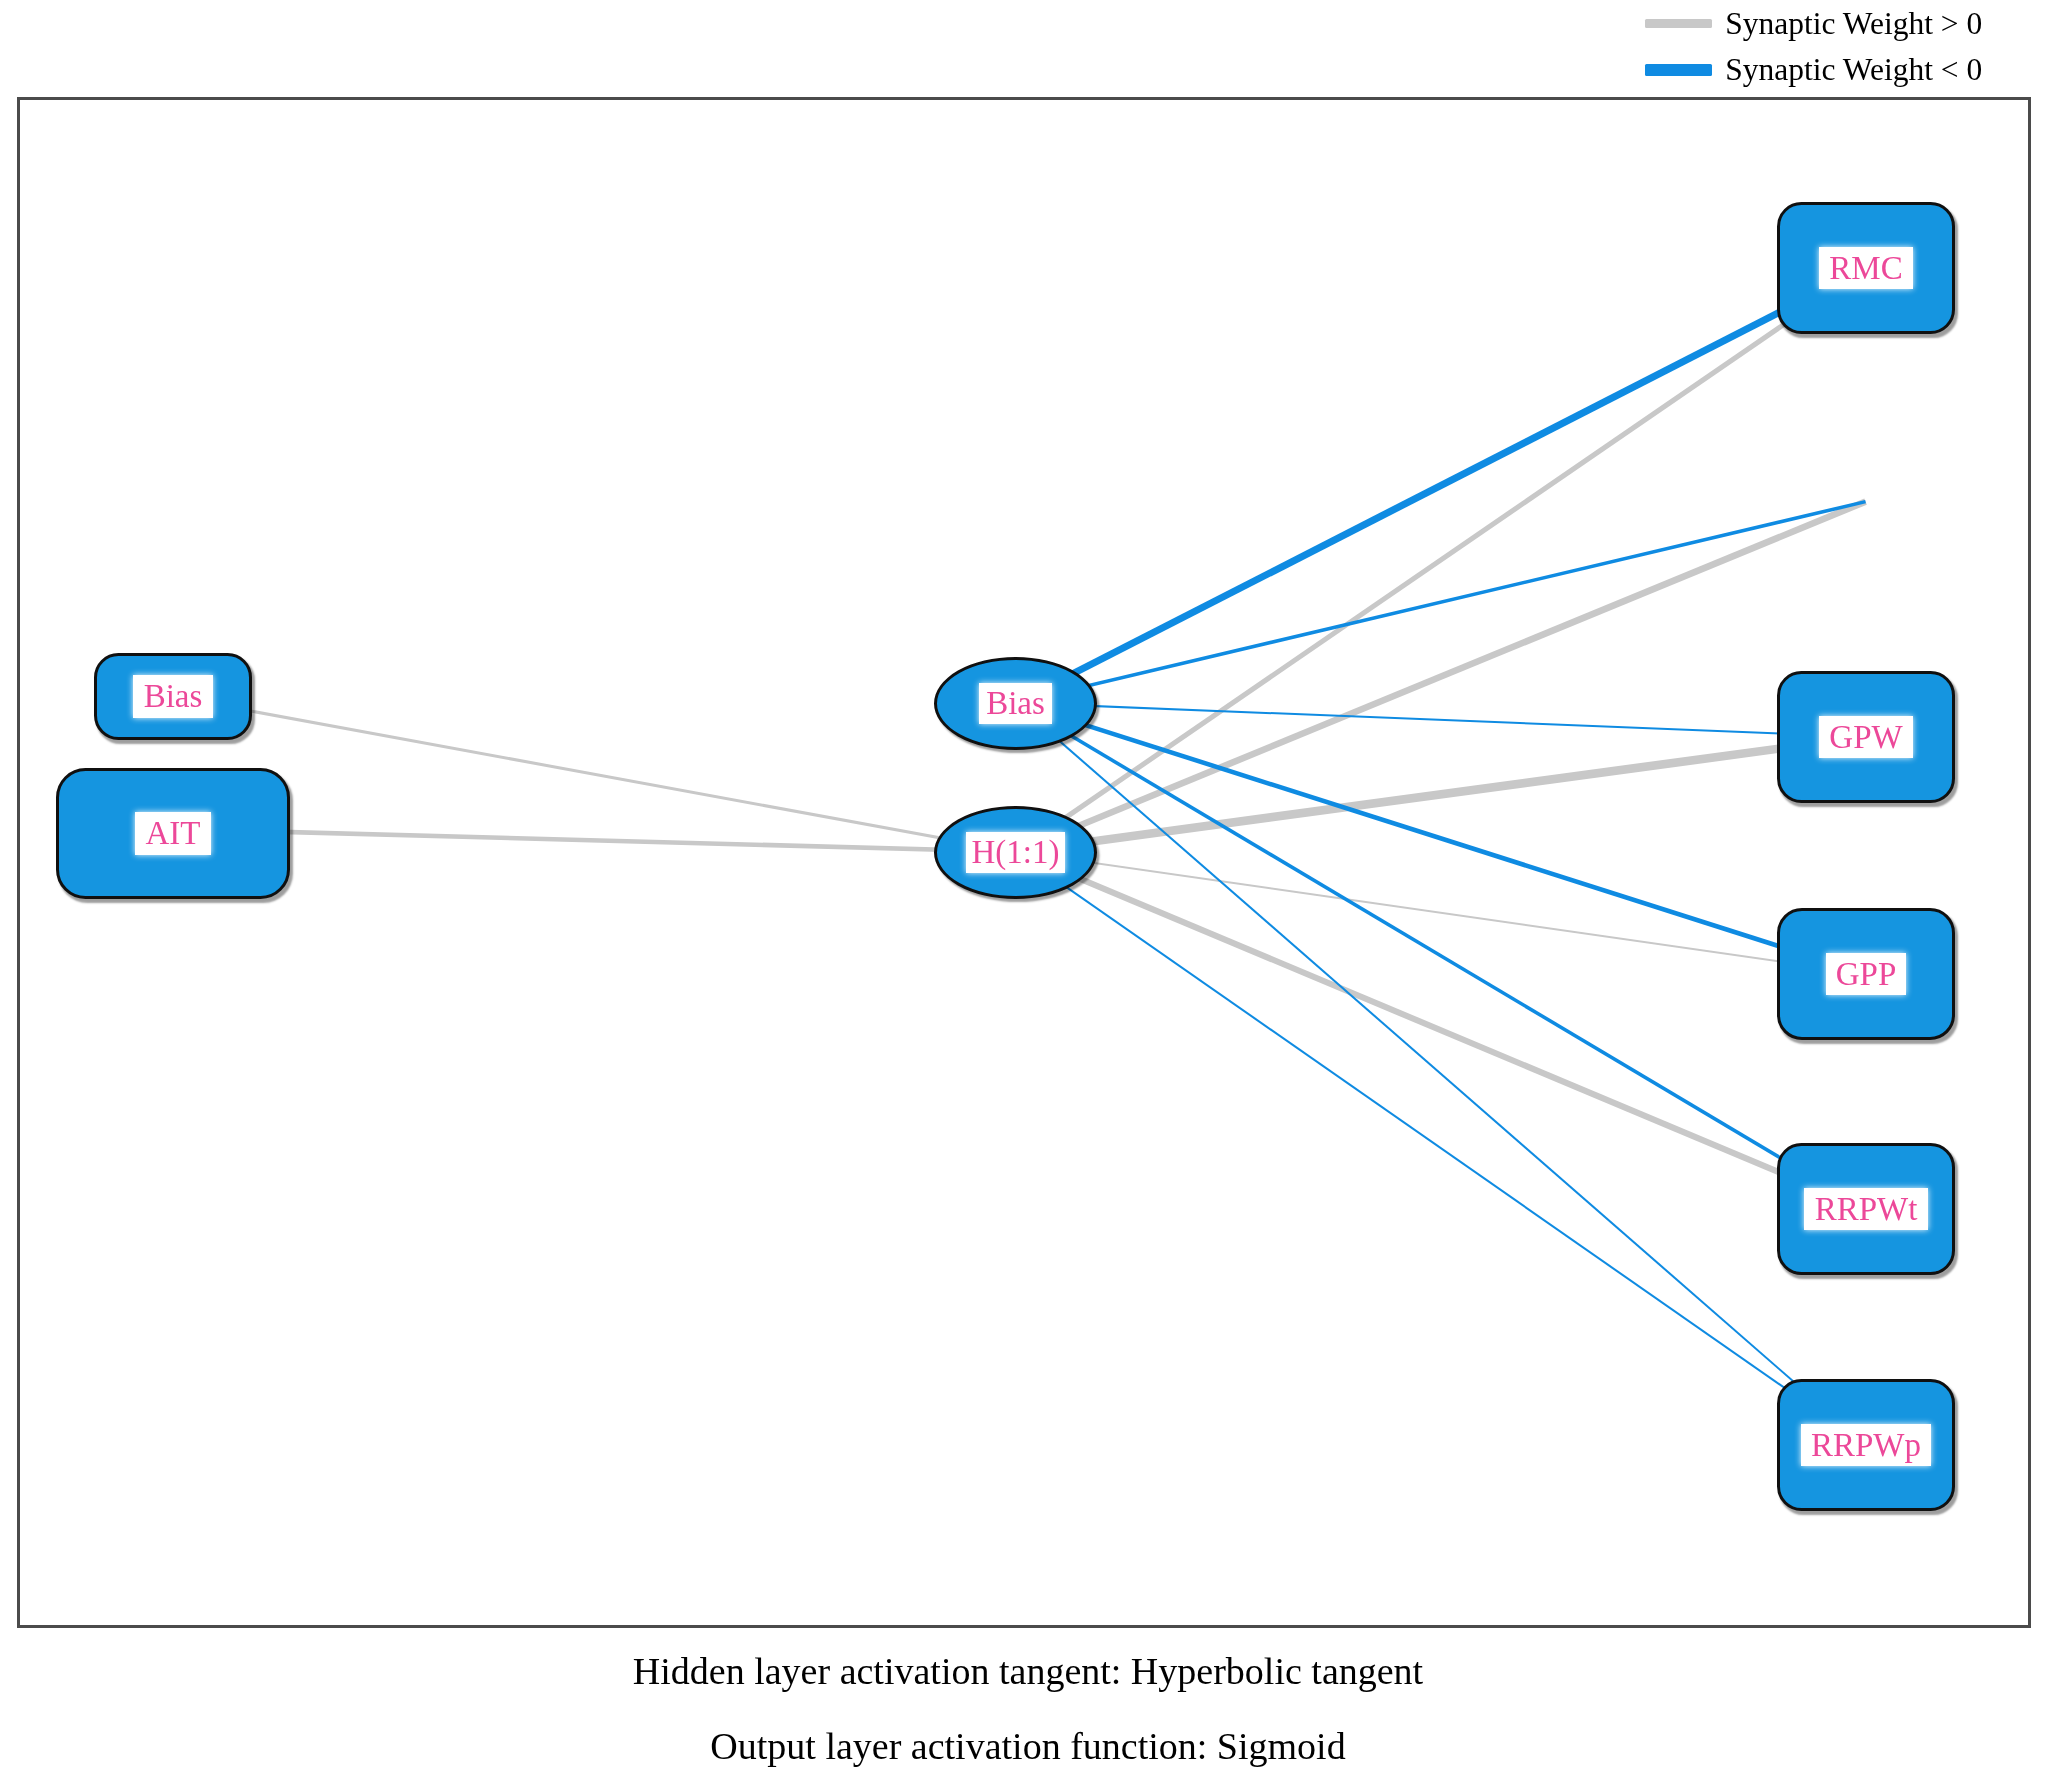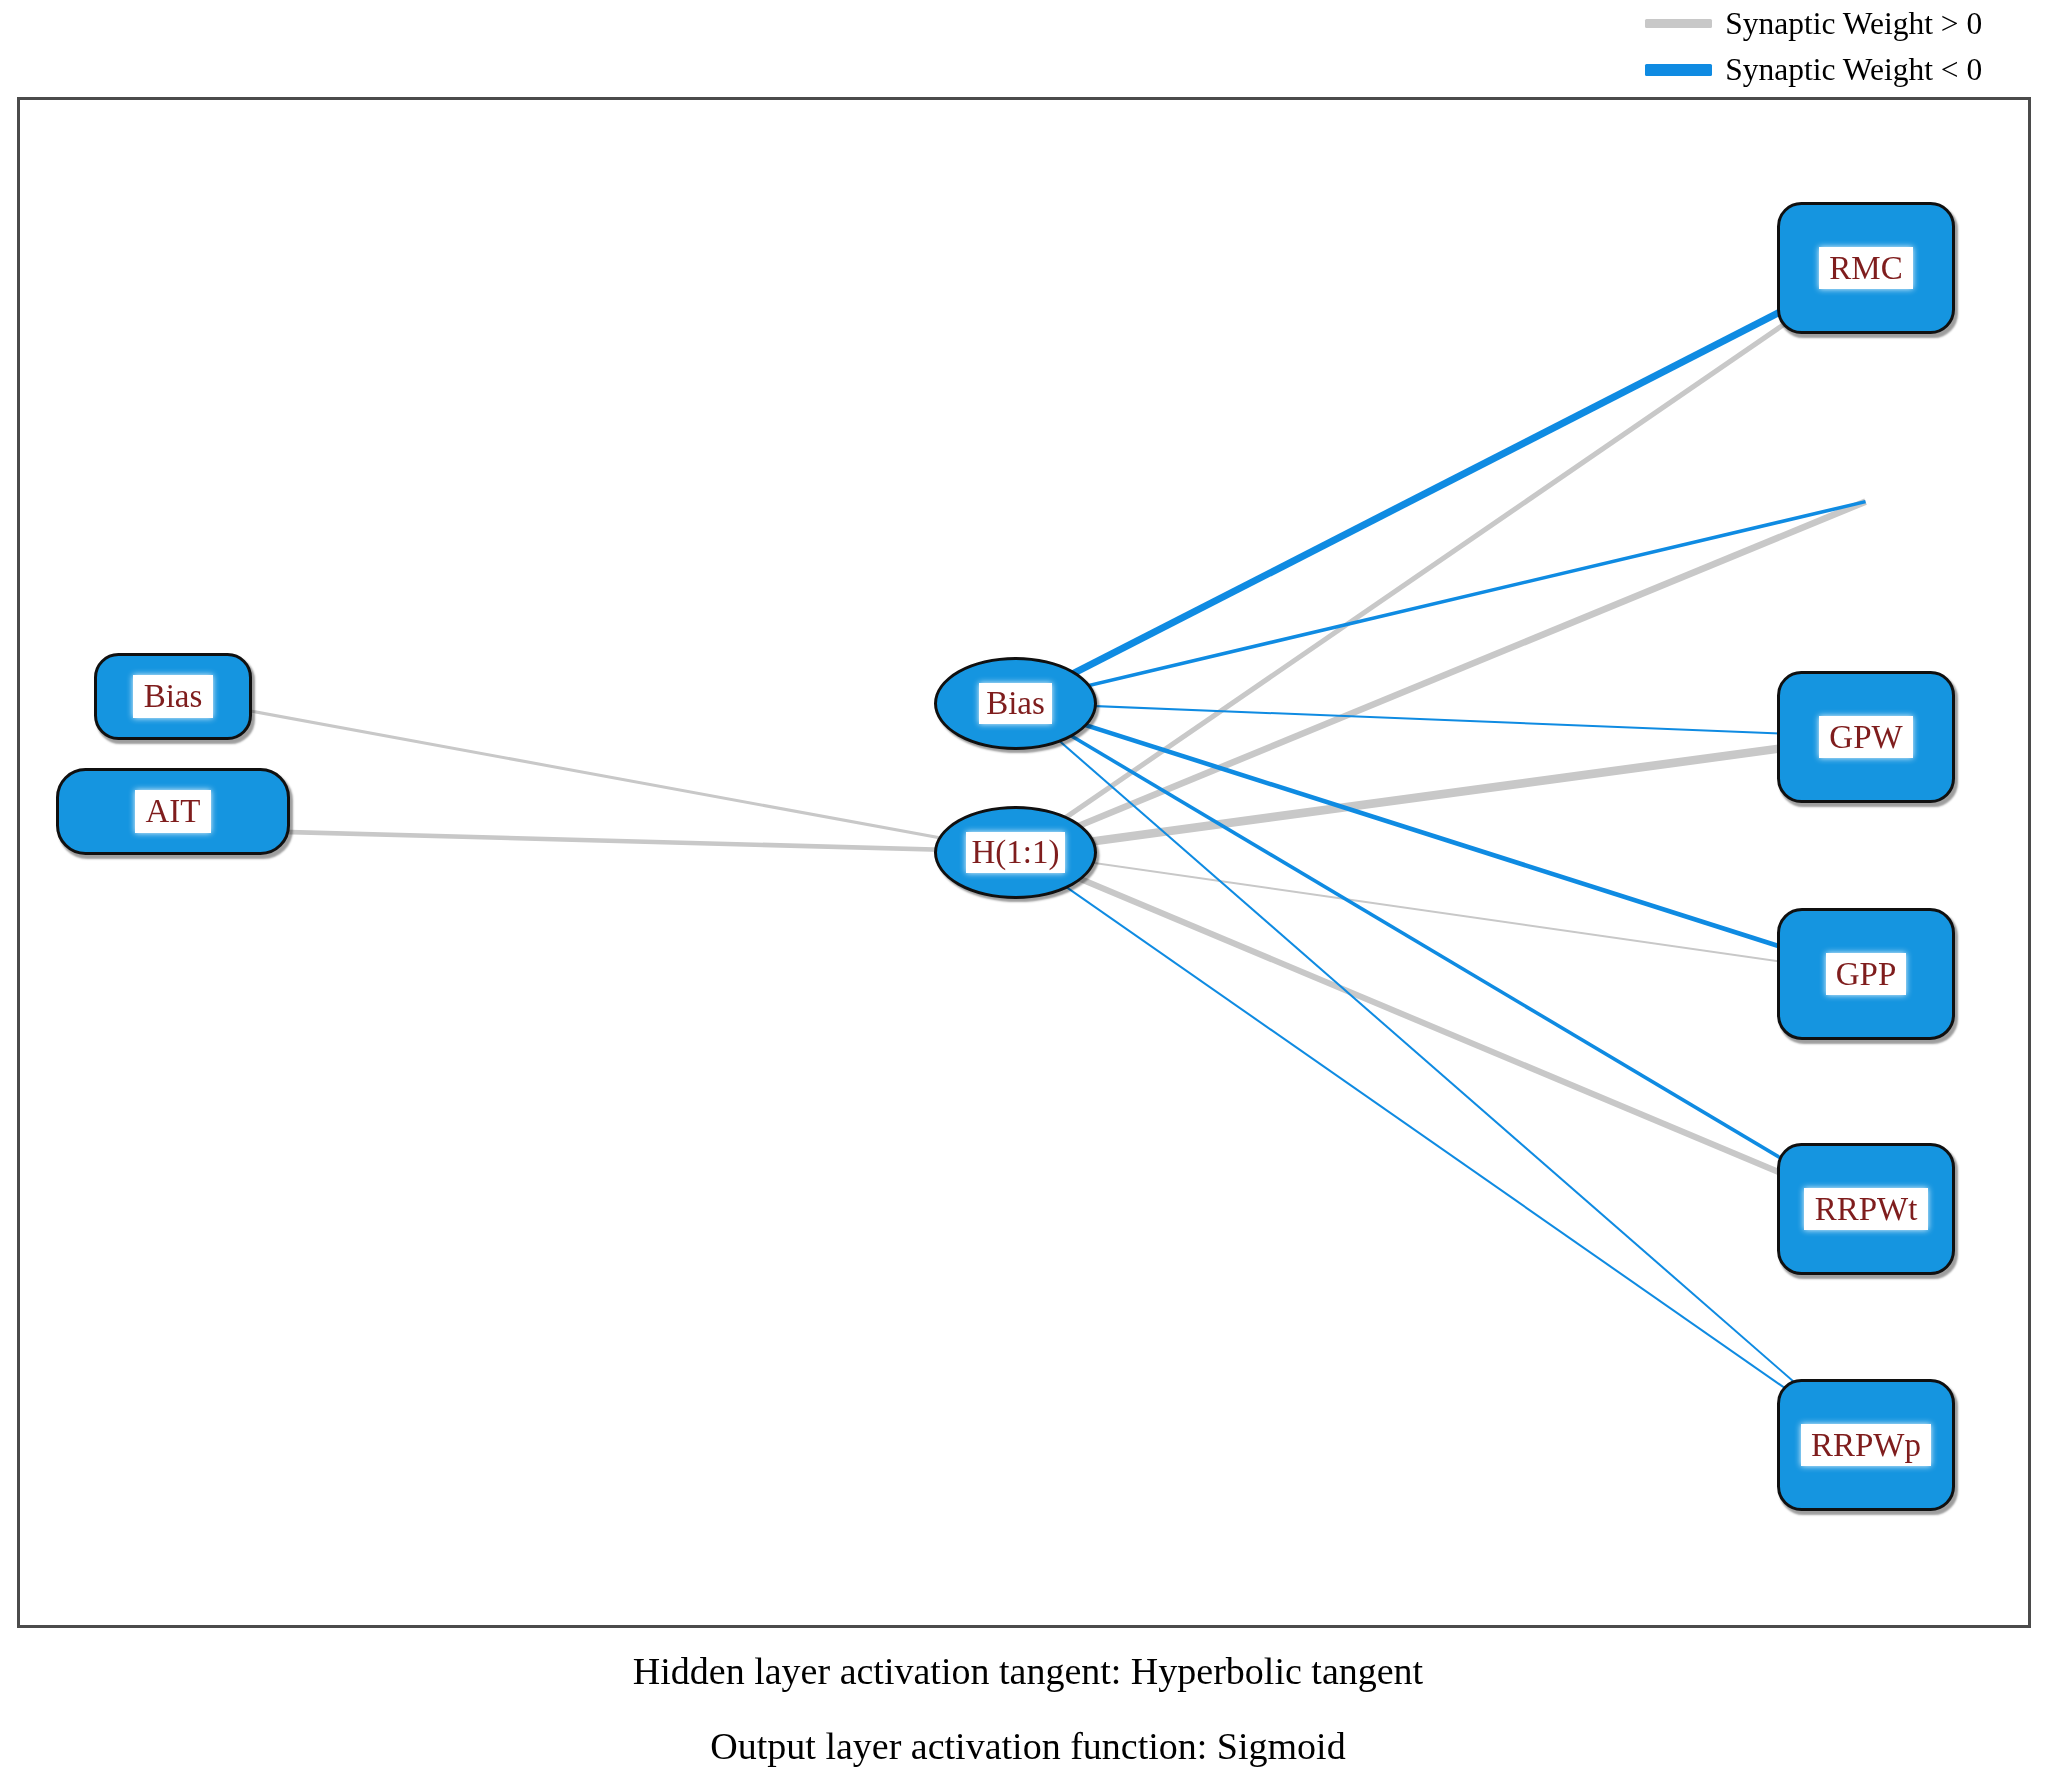--- a/index.html
+++ b/index.html
@@ -22,21 +22,21 @@
   .legend-swatch.pos{height:8.6px;}
   .legend-swatch.neg{height:11.7px;}
   .legend-label{font-size:31.5px;line-height:1.05;white-space:nowrap;}
 
   
   .node{position:absolute;background:#1595E0;border:3.1px solid #101010;
         box-sizing:border-box;display:flex;align-items:center;justify-content:center;
         box-shadow:2.5px 3.1px 2px rgba(0,0,0,0.38);}
   .node.box{border-radius:24.4px;}
   .node.ellipse{border-radius:50%;}
-  .nlabel{background:#ffffff;color:#7f1d1d;font-size:33px;line-height:1.1;
+  .nlabel{background:#ffffff;color:#ec4899;font-size:33px;line-height:1.1;
           padding:3.1px 10.2px;white-space:nowrap;box-shadow:0 0 6.1px rgba(255,255,255,0.95);}
 
   
   .caption{position:absolute;left:0;width:2056px;text-align:center;font-size:38px;line-height:1.1;}
   .caption.hidden-fn{top:1651px;}
   .caption.output-fn{top:1726px;}
 </style>
 </head>
 <body>
 
@@ -68,21 +68,21 @@
       <line x1="1998" y1="1383" x2="3670" y2="987" stroke="#0F8BE2" stroke-width="7" stroke-linecap="butt"></line>
       <line x1="1998" y1="1383" x2="3670" y2="1450" stroke="#0F8BE2" stroke-width="4" stroke-linecap="butt"></line>
       <line x1="1998" y1="1383" x2="3670" y2="1916" stroke="#0F8BE2" stroke-width="9" stroke-linecap="butt"></line>
       <line x1="1998" y1="1383" x2="3670" y2="2378" stroke="#0F8BE2" stroke-width="7" stroke-linecap="butt"></line>
       <line x1="1998" y1="1383" x2="3670" y2="2842" stroke="#0F8BE2" stroke-width="4" stroke-linecap="butt"></line>
     </svg>
 
   <div class="node box" style="left:94px;top:653px;width:158px;height:87px;">
     <span class="nlabel">Bias</span>
   </div>
-  <div class="node box" style="left:56px;top:768px;width:234px;height:87px;border-radius:29.5px;">
+  <div class="node box" style="left:56px;top:768px;width:234px;height:131px;border-radius:29.5px;">
     <span class="nlabel">AIT</span>
   </div>
 
   <div class="node ellipse" style="left:934px;top:657px;width:163px;height:93px;">
     <span class="nlabel" style="padding:2px 7.1px;">Bias</span>
   </div>
   <div class="node ellipse" style="left:934px;top:806px;width:163px;height:93px;">
     <span class="nlabel" style="padding:2px 5.1px;">H(1:1)</span>
   </div>
 

